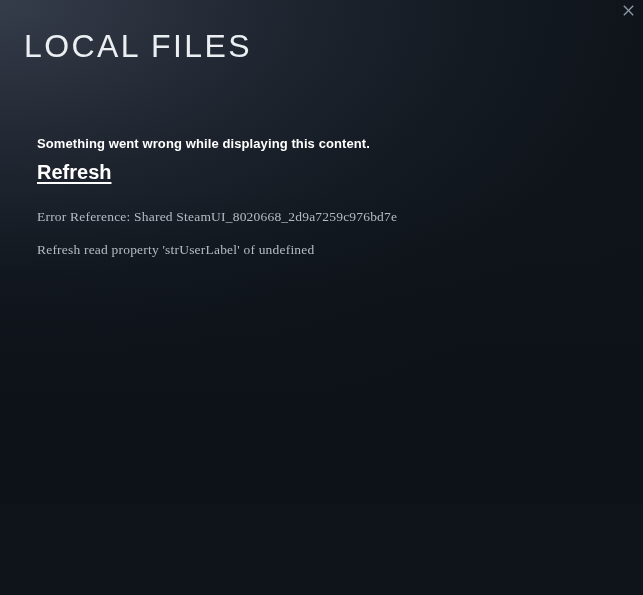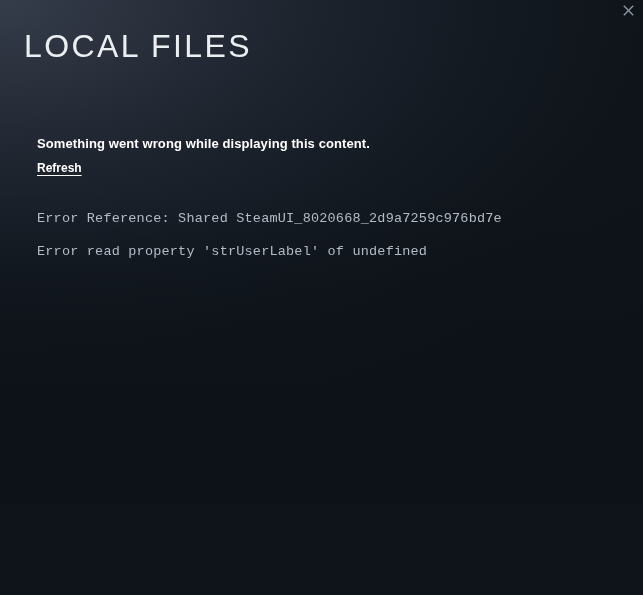--- a/index.html
+++ b/index.html
@@ -77,31 +77,31 @@
     font-size: 13px;
     font-weight: bold;
     color: #ffffff;
     line-height: 1.2;
     letter-spacing: 0.1px;
   }
 
   .refresh-link {
     display: inline-block;
     margin-top: 9px;
-    font-size: 12px;
+    font-size: 20px;
     font-weight: bold;
     color: #ffffff;
     text-decoration: underline;
     text-underline-offset: 3px;
     cursor: pointer;
   }
 
   .error-details {
-    margin-top: 36px;
-    font-family: Liberation Mono, monospace;
+    margin-top: 26px;
+    font-family: Liberation Serif, serif;
     font-size: 13.5px;
     color: #b3bcc6;
     line-height: 1.05;
   }
   .error-details .detail-line {
     margin: 0;
     white-space: pre;
     letter-spacing: 0.2px;
   }
   .error-details .detail-line + .detail-line {
@@ -123,18 +123,18 @@
   <h1 class="page-title">LOCAL FILES</h1>
 
   <div class="error-panel">
 
     <p class="error-headline">Something went wrong while displaying this content.</p>
 
     <a class="refresh-link">Refresh</a>
 
     <div class="error-details">
       <p class="detail-line">Error Reference: Shared SteamUI_8020668_2d9a7259c976bd7e</p>
-      <p class="detail-line">Error read property 'strUserLabel' of undefined</p>
+      <p class="detail-line">Refresh read property 'strUserLabel' of undefined</p>
     </div>
 
   </div>
 
 </div>
 
 </body></html>

